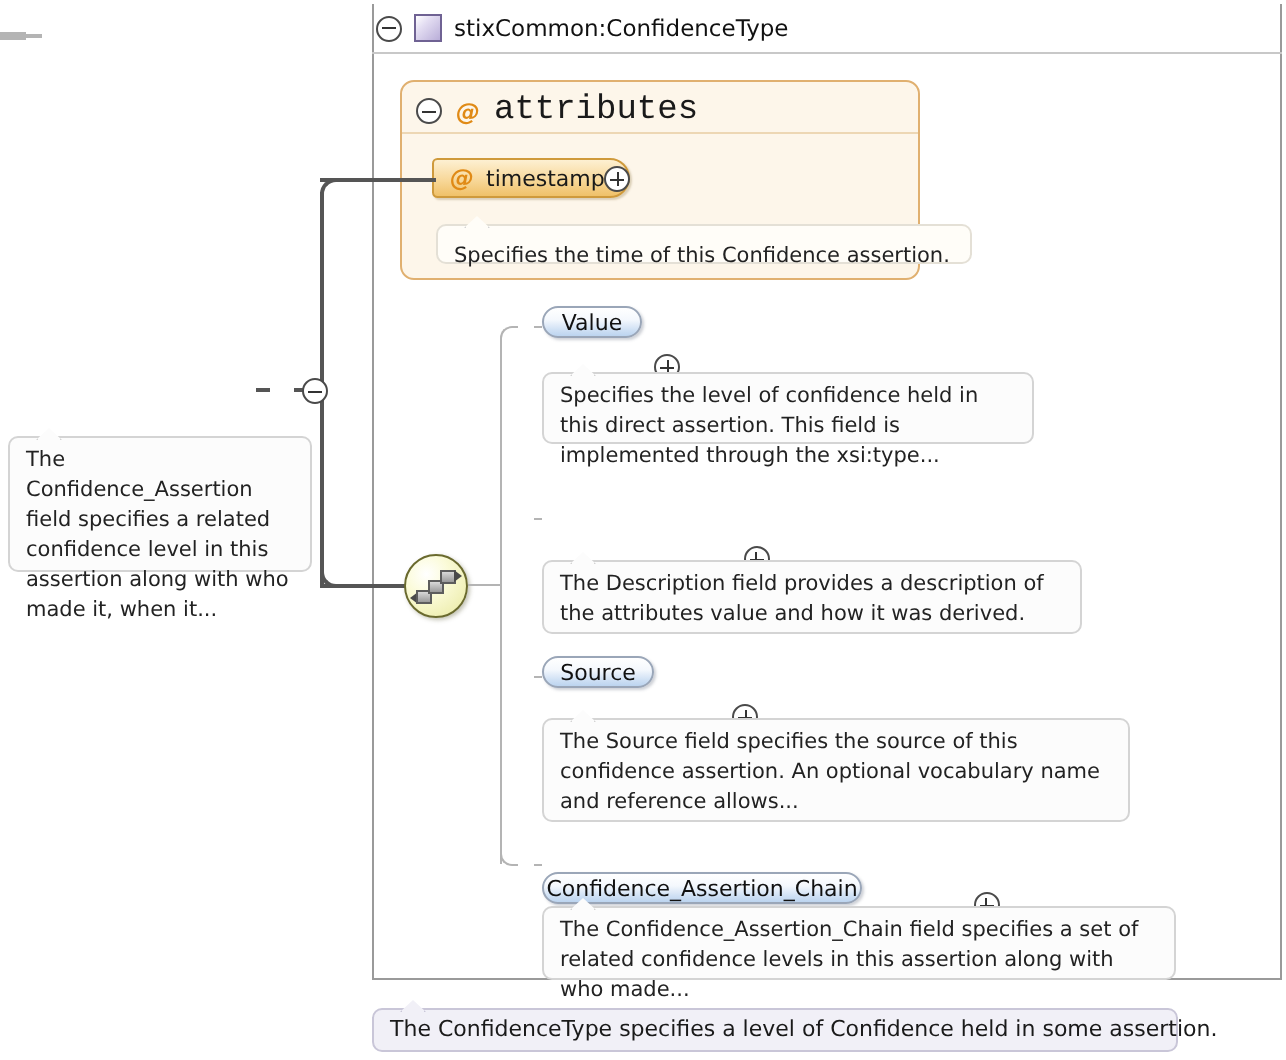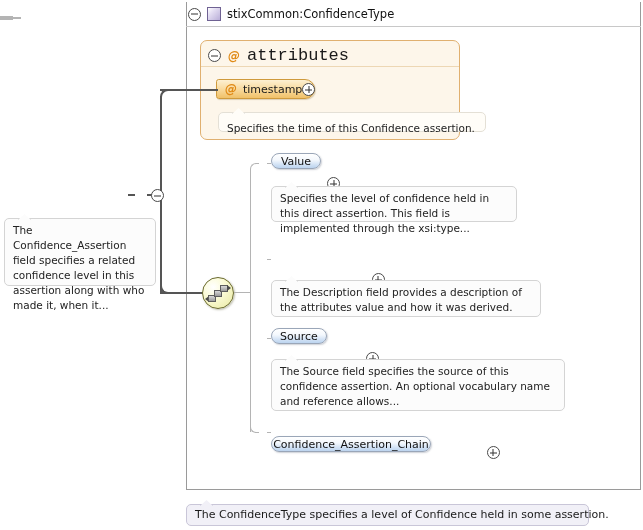--- a/index.html
+++ b/index.html
@@ -476,17 +476,18 @@
     <span>Source</span>
   </div>
   <span class="ctrl-circle plus abs" id="node-source-toggle"></span>
   <div class="abs tip" id="node-source-tip">The Source field specifies the source of this confidence assertion. An optional vocabulary name and reference allows...</div>
 
   
   <div class="elem-box" id="node-chain">
     <span>Confidence_Assertion_Chain</span>
   </div>
   <span class="ctrl-circle plus abs" id="node-chain-toggle"></span>
+  <div class="abs tip" id="node-chain-tip">The Confidence_Assertion_Chain field specifies a set of related confidence levels in this assertion along with who made...</div>
 
   
   <div class="abs" id="type-footer-tip">The ConfidenceType specifies a level of Confidence held in some assertion.</div>
 
 </div>
 
 </body></html>

